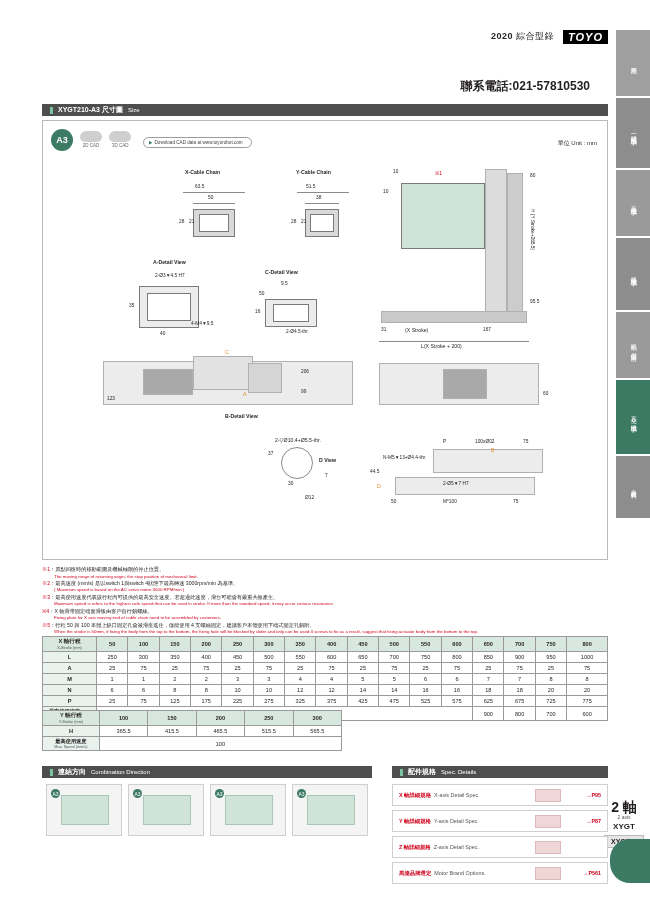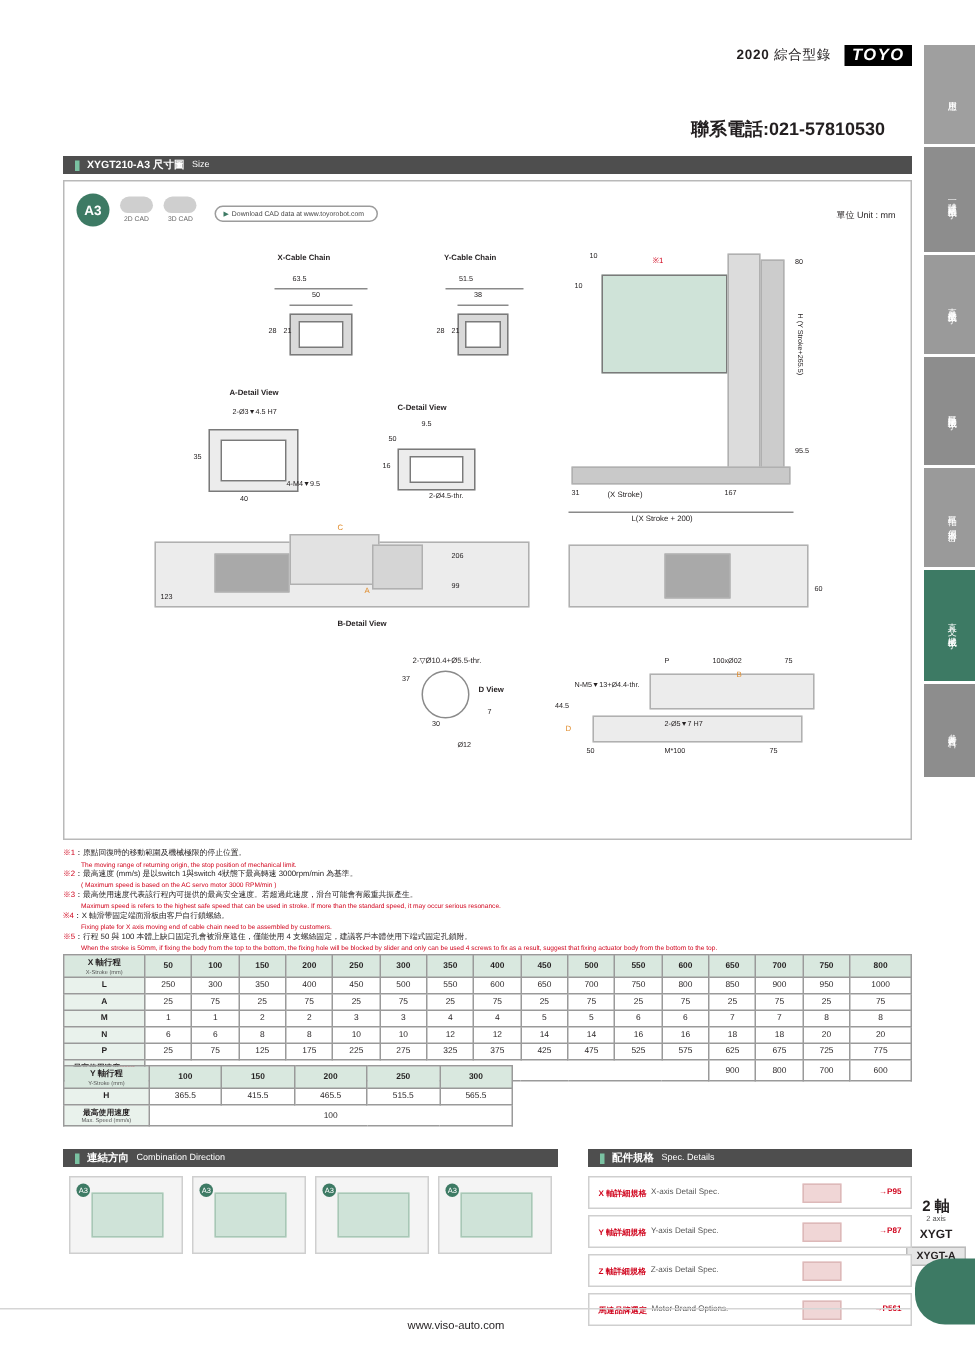--- a/index.html
+++ b/index.html
@@ -41,21 +41,21 @@
   }
   .tab.t1 { height:66px; background:#9f9f9f; }
   .tab.t2 { height:70px; background:#8d8d8d; }
   .tab.t3 { height:66px; background:#9a9a9a; }
   .tab.t4 { height:72px; background:#8d8d8d; }
   .tab.t5 { height:66px; background:#9a9a9a; }
   .tab.t6 { height:74px; background:#3d7a64; }
   .tab.t7 { height:62px; background:#8d8d8d; }
 
   .rightfoot { position:absolute; right:6px; top:800px; width:40px; text-align:center; }
-  .rightfoot .num { font-size:10px; font-weight:bold; line-height:1; }
+  .rightfoot .num { font-size:14px; font-weight:bold; line-height:1; }
   .rightfoot .sub { font-size:5px; color:#555; }
   .rightfoot .nm { font-size:8px; font-weight:bold; margin-top:2px; }
   .rightfoot .badge {
     margin-top:4px; background:#e5e5e5; border:1px solid #bbb;
     font-size:7px; font-weight:bold; padding:2px 0;
   }
   .corner {
     position:absolute; right:0; bottom:18px; width:40px; height:44px;
     background:#3d7a64; border-radius:20px 0 0 20px;
   }
@@ -540,17 +540,14 @@
       <span class="pg"></span>
     </div>
     <div class="specrow">
       <span class="rd">馬達品牌選定</span>
       <span class="en">Motor Brand Options.</span>
       <span class="mini"></span>
       <span class="pg">→P561</span>
     </div>
   </div>
 
-  <div class="footer">
-    <span>www.viso-auto.com</span>
-  </div>
 
 </div>
 
 </body></html>

